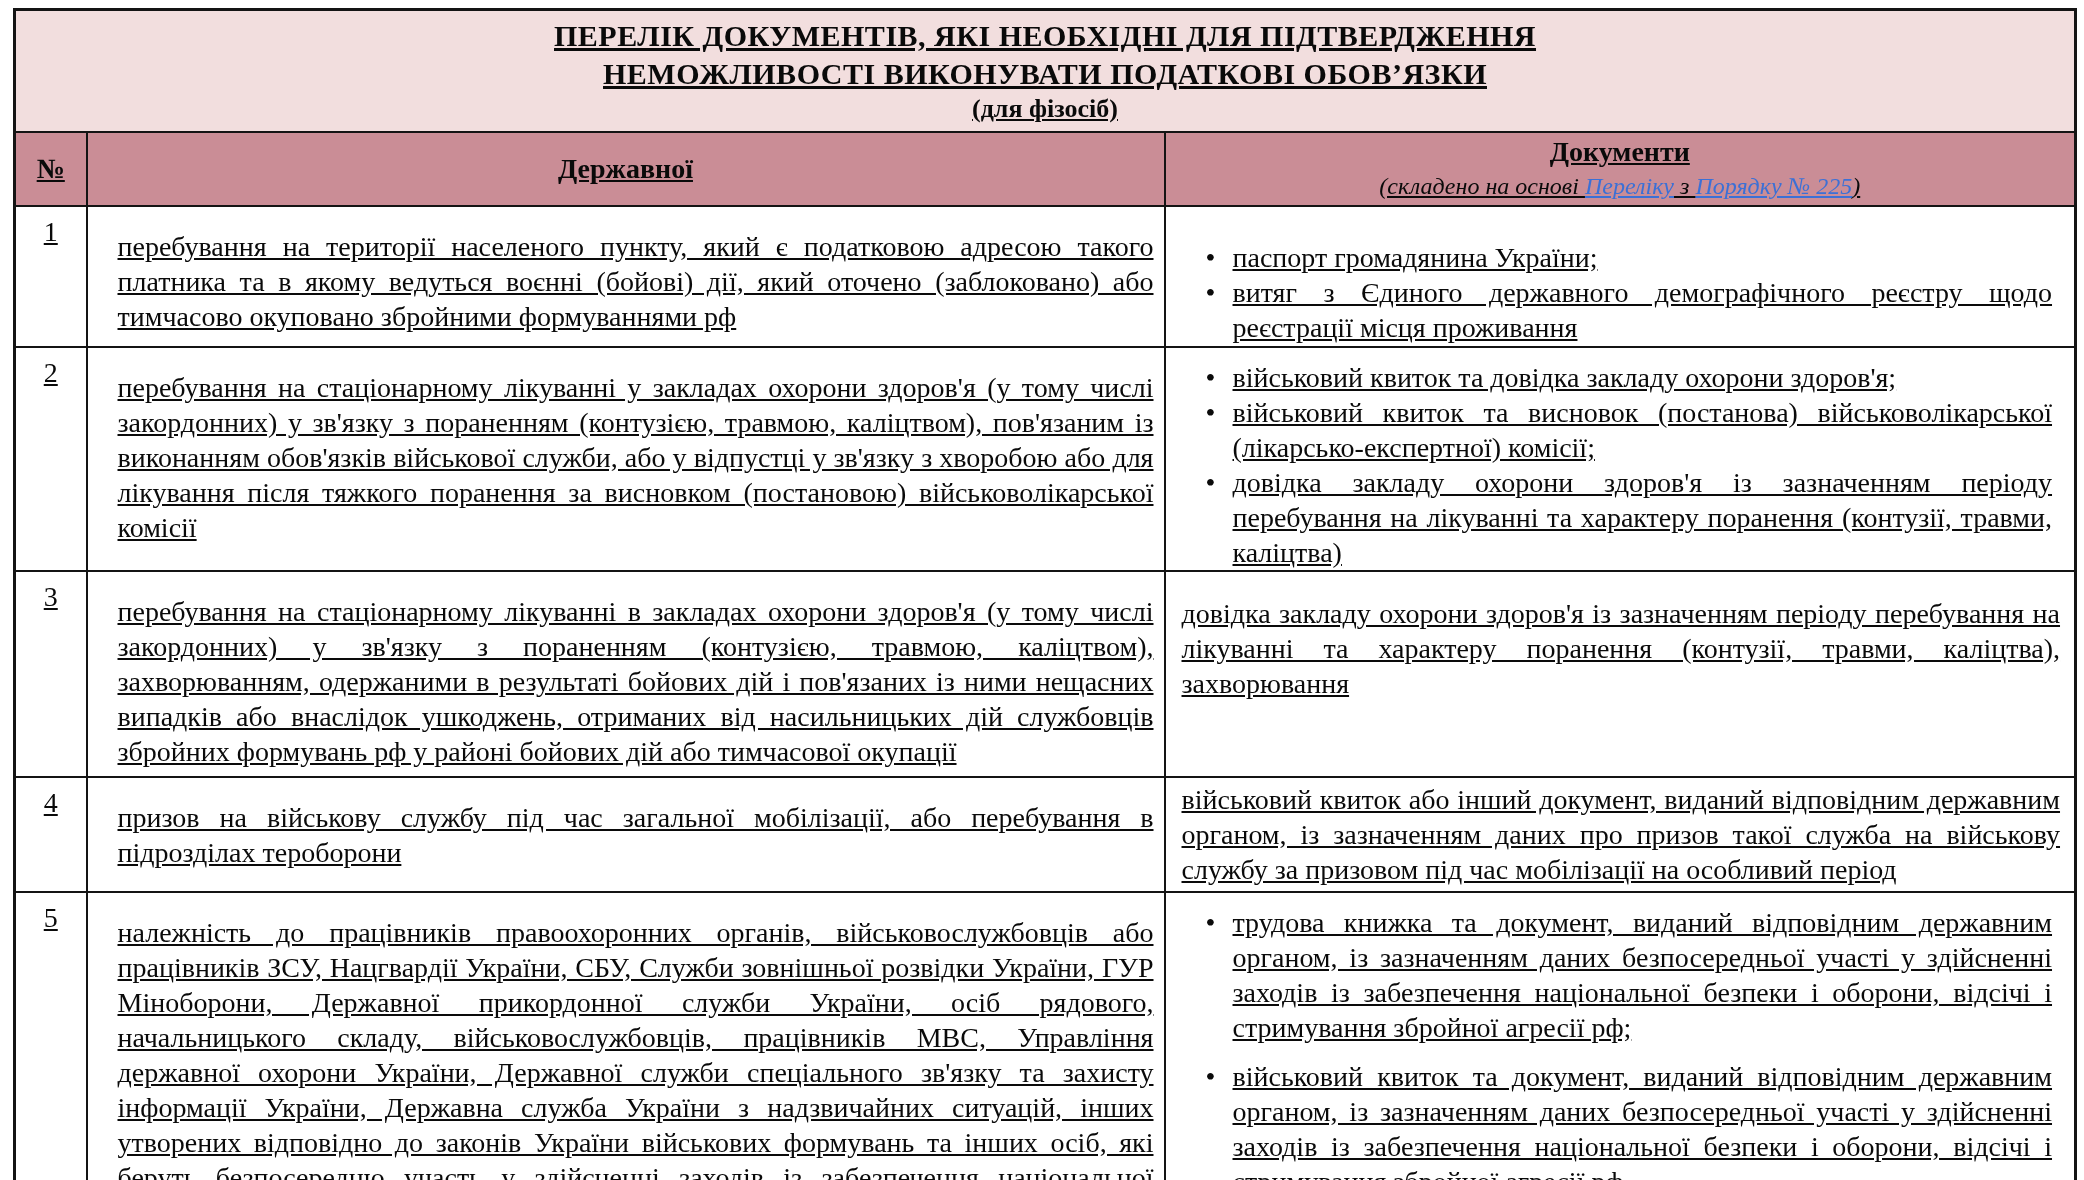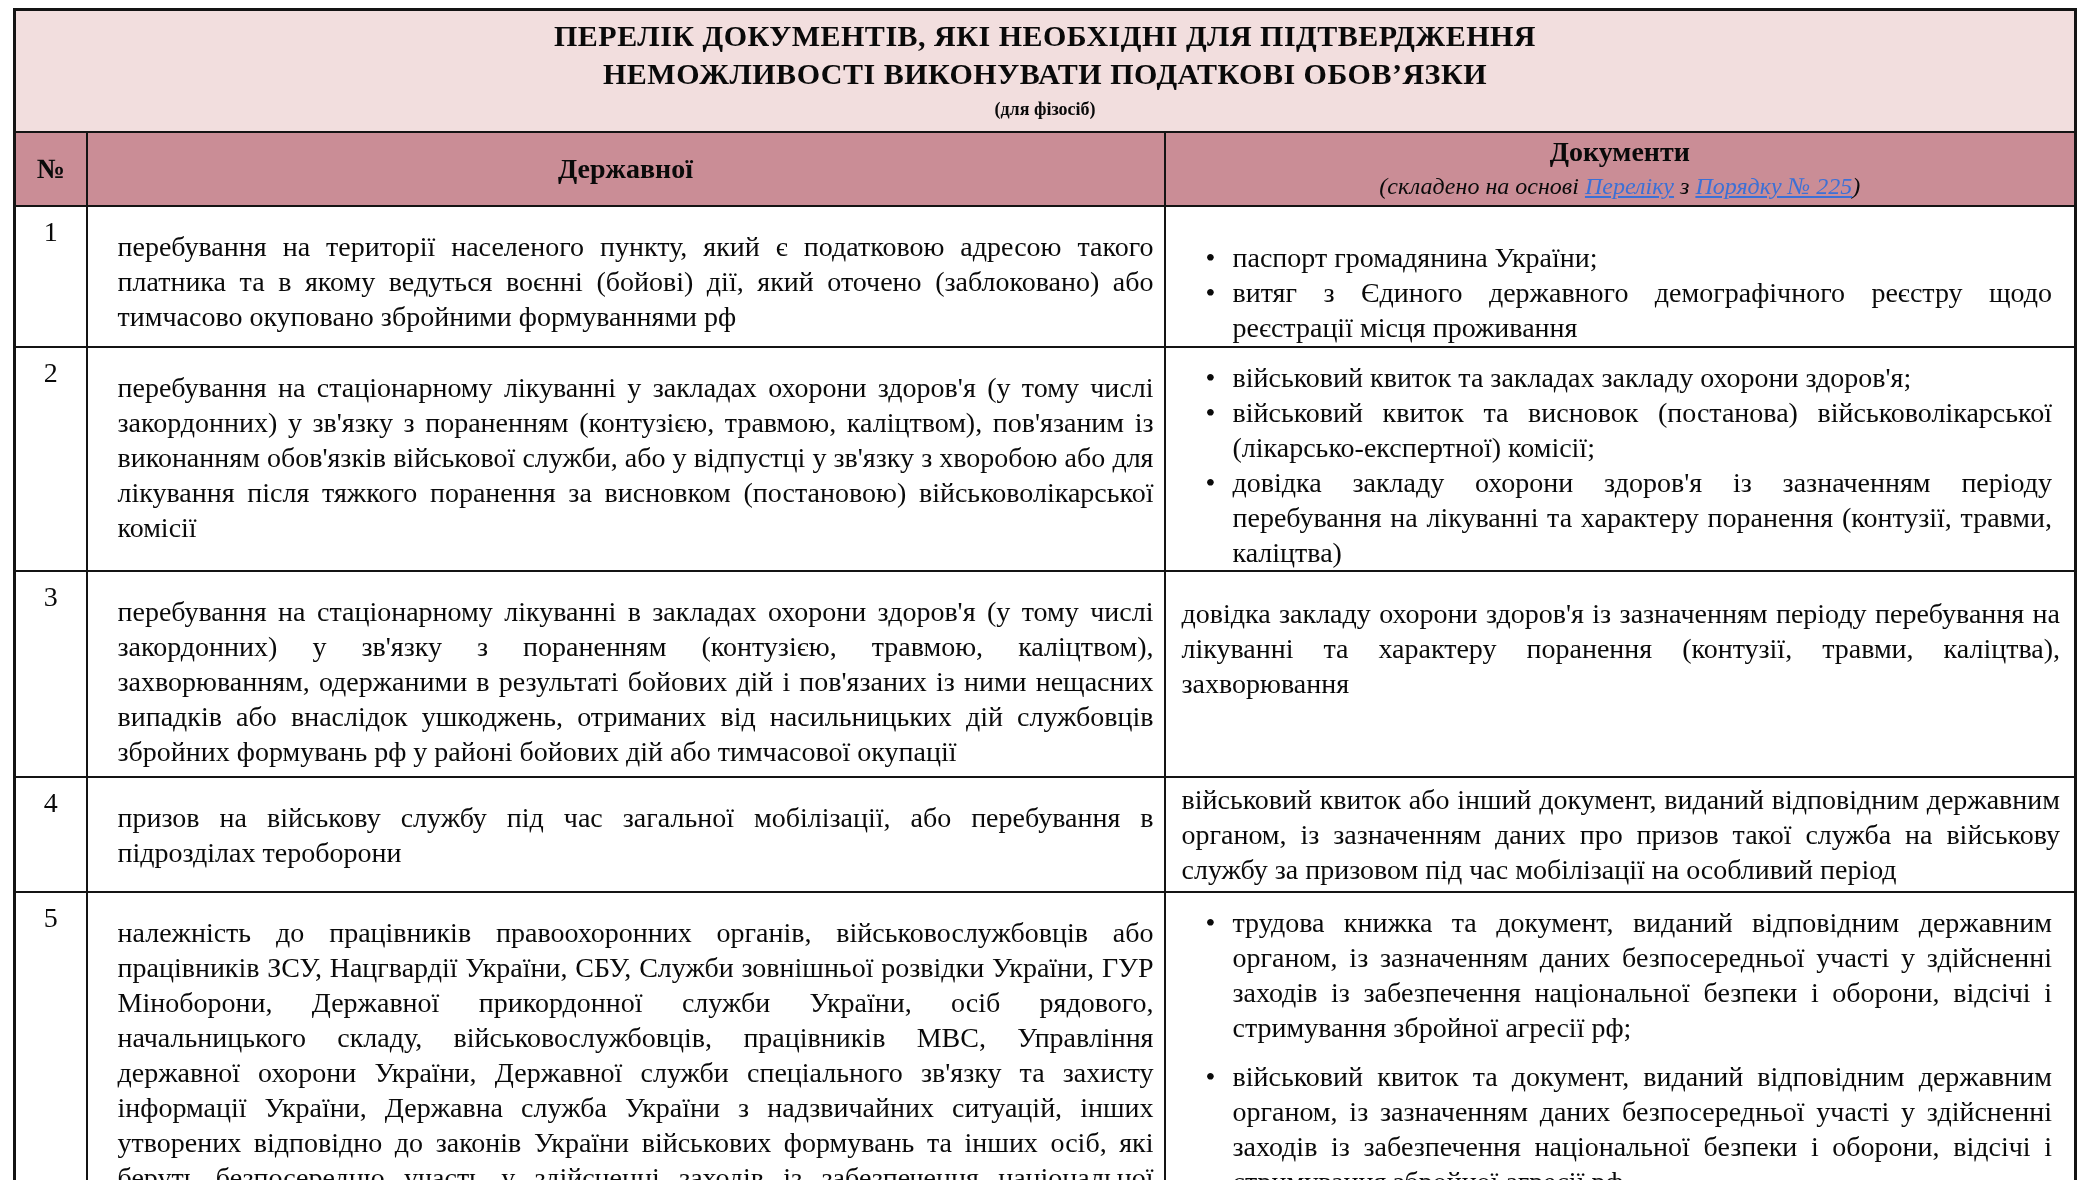--- a/index.html
+++ b/index.html
@@ -18,30 +18,30 @@
   }
   table.doc-table{
     position:absolute;left:13px;top:8px;
     width:2061px;
     border-collapse:collapse;table-layout:fixed;
     border:3px solid var(--border);
   }
   col.c-num{width:72px;}
   col.c-basis{width:1078px;}
   col.c-docs{width:911px;}
-  td,th{border:2px solid var(--border);vertical-align:top;padding:0;overflow:hidden;}
+  td,th{border:2px solid var(--border);vertical-align:top;padding:0;overflow:hidden;text-decoration:underline;}
   
   tr.r-title{height:118px;}
   td.title-cell{
     background:var(--title-bg);
     text-align:center;vertical-align:middle;
     font-weight:bold;padding:6px 10px;
   }
   .title-line{font-size:30px;line-height:38px;letter-spacing:.5px;}
-  .title-sub{font-size:18px;line-height:32px;}
+  .title-sub{font-size:26px;line-height:32px;}
   
   tr.r-head{height:74px;}
   th.head-cell{
     background:var(--header-bg);
     vertical-align:middle;text-align:center;
     font-weight:bold;font-size:28px;line-height:34px;padding:2px 8px;
   }
   .docs-note{font-weight:normal;font-style:italic;font-size:24px;line-height:34px;}
   .docs-note a{color:var(--link);text-decoration:underline;cursor:pointer;}
   
@@ -96,21 +96,21 @@
         <li>витяг з Єдиного державного демографічного реєстру щодо реєстрації місця проживання</li>
       </ul>
     </td>
   </tr>
 
   <tr class="r2">
     <td class="num-cell">2</td>
     <td class="basis-cell">перебування на стаціонарному лікуванні у закладах охорони здоров'я (у тому числі закордонних) у зв'язку з пораненням (контузією, травмою, каліцтвом), пов'язаним із виконанням обов'язків військової служби, або у відпустці у зв'язку з хворобою або для лікування після тяжкого поранення за висновком (постановою) військоволікарської комісії</td>
     <td class="docs-cell">
       <ul class="doc-list">
-        <li>військовий квиток та закладах закладу охорони здоров'я;</li>
+        <li>військовий квиток та довідка закладу охорони здоров'я;</li>
         <li>військовий квиток та висновок (постанова) військоволікарської (лікарсько-експертної) комісії;</li>
         <li>довідка закладу охорони здоров'я із зазначенням періоду перебування на лікуванні та характеру поранення (контузії, травми, каліцтва)</li>
       </ul>
     </td>
   </tr>
 
   <tr class="r3">
     <td class="num-cell">3</td>
     <td class="basis-cell">перебування на стаціонарному лікуванні в закладах охорони здоров'я (у тому числі закордонних) у зв'язку з пораненням (контузією, травмою, каліцтвом), захворюванням, одержаними в результаті бойових дій і пов'язаних із ними нещасних випадків або внаслідок ушкоджень, отриманих від насильницьких дій службовців збройних формувань рф у районі бойових дій або тимчасової окупації</td>
     <td class="docs-cell">

